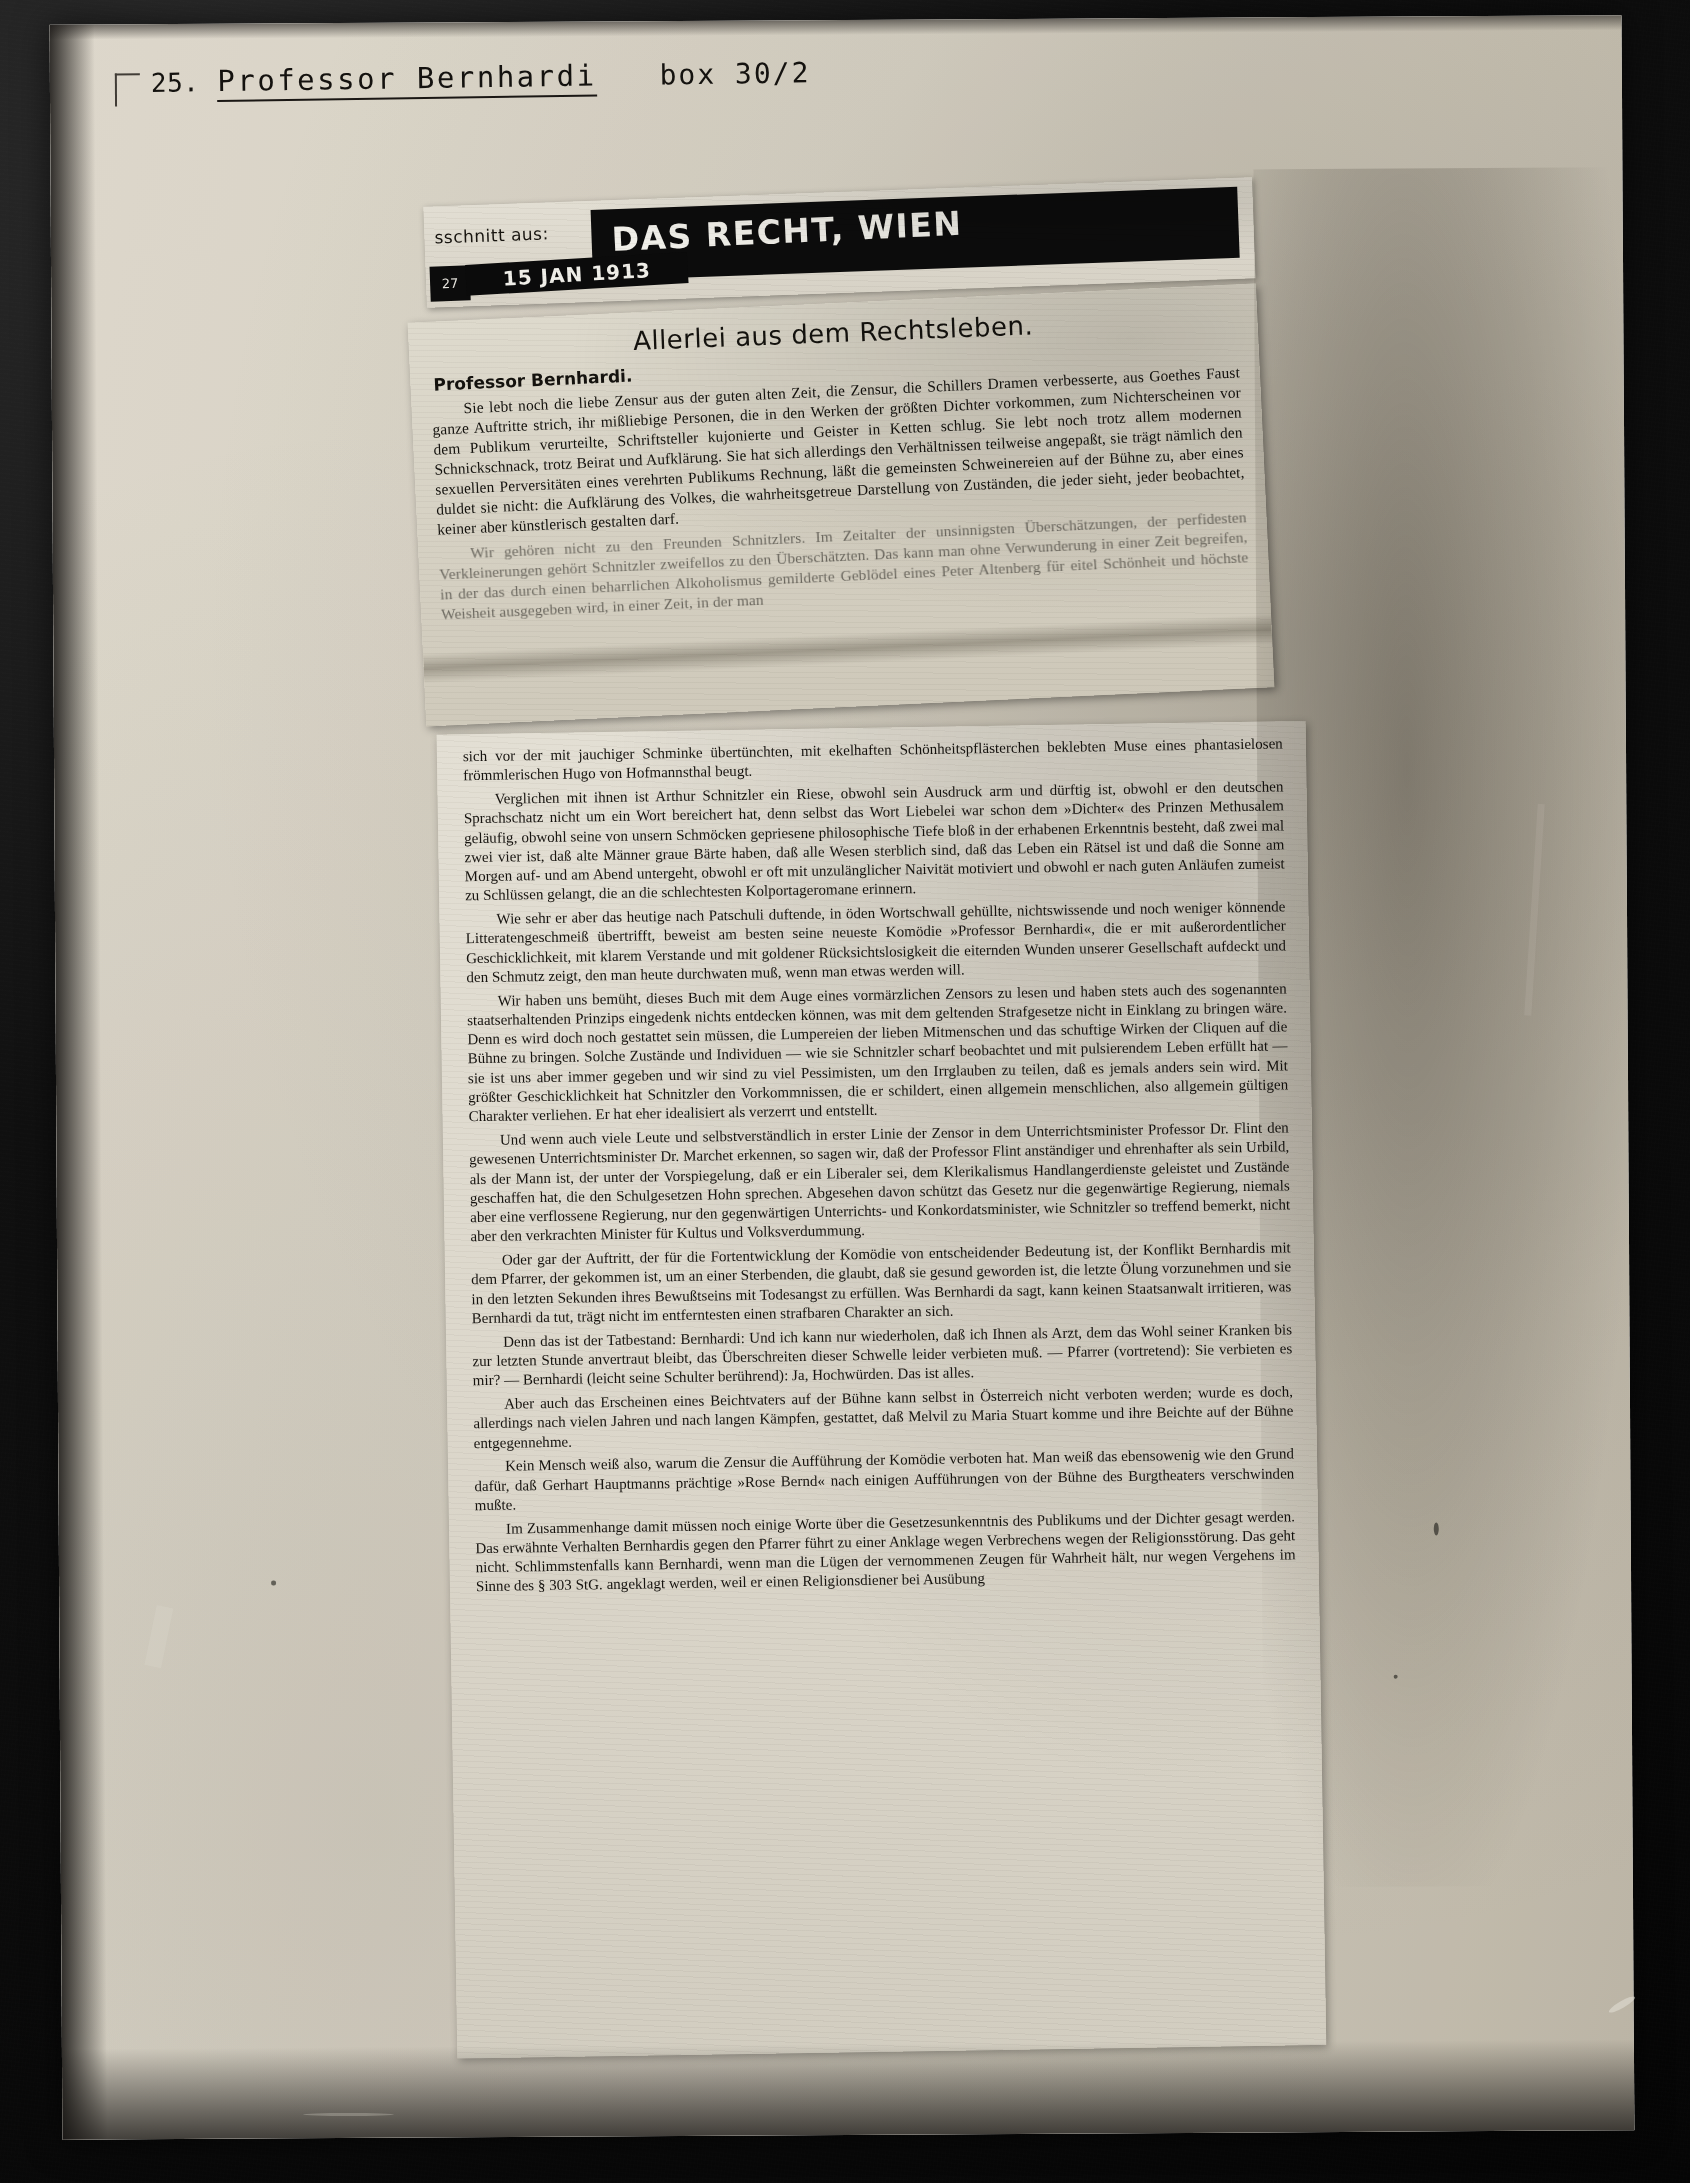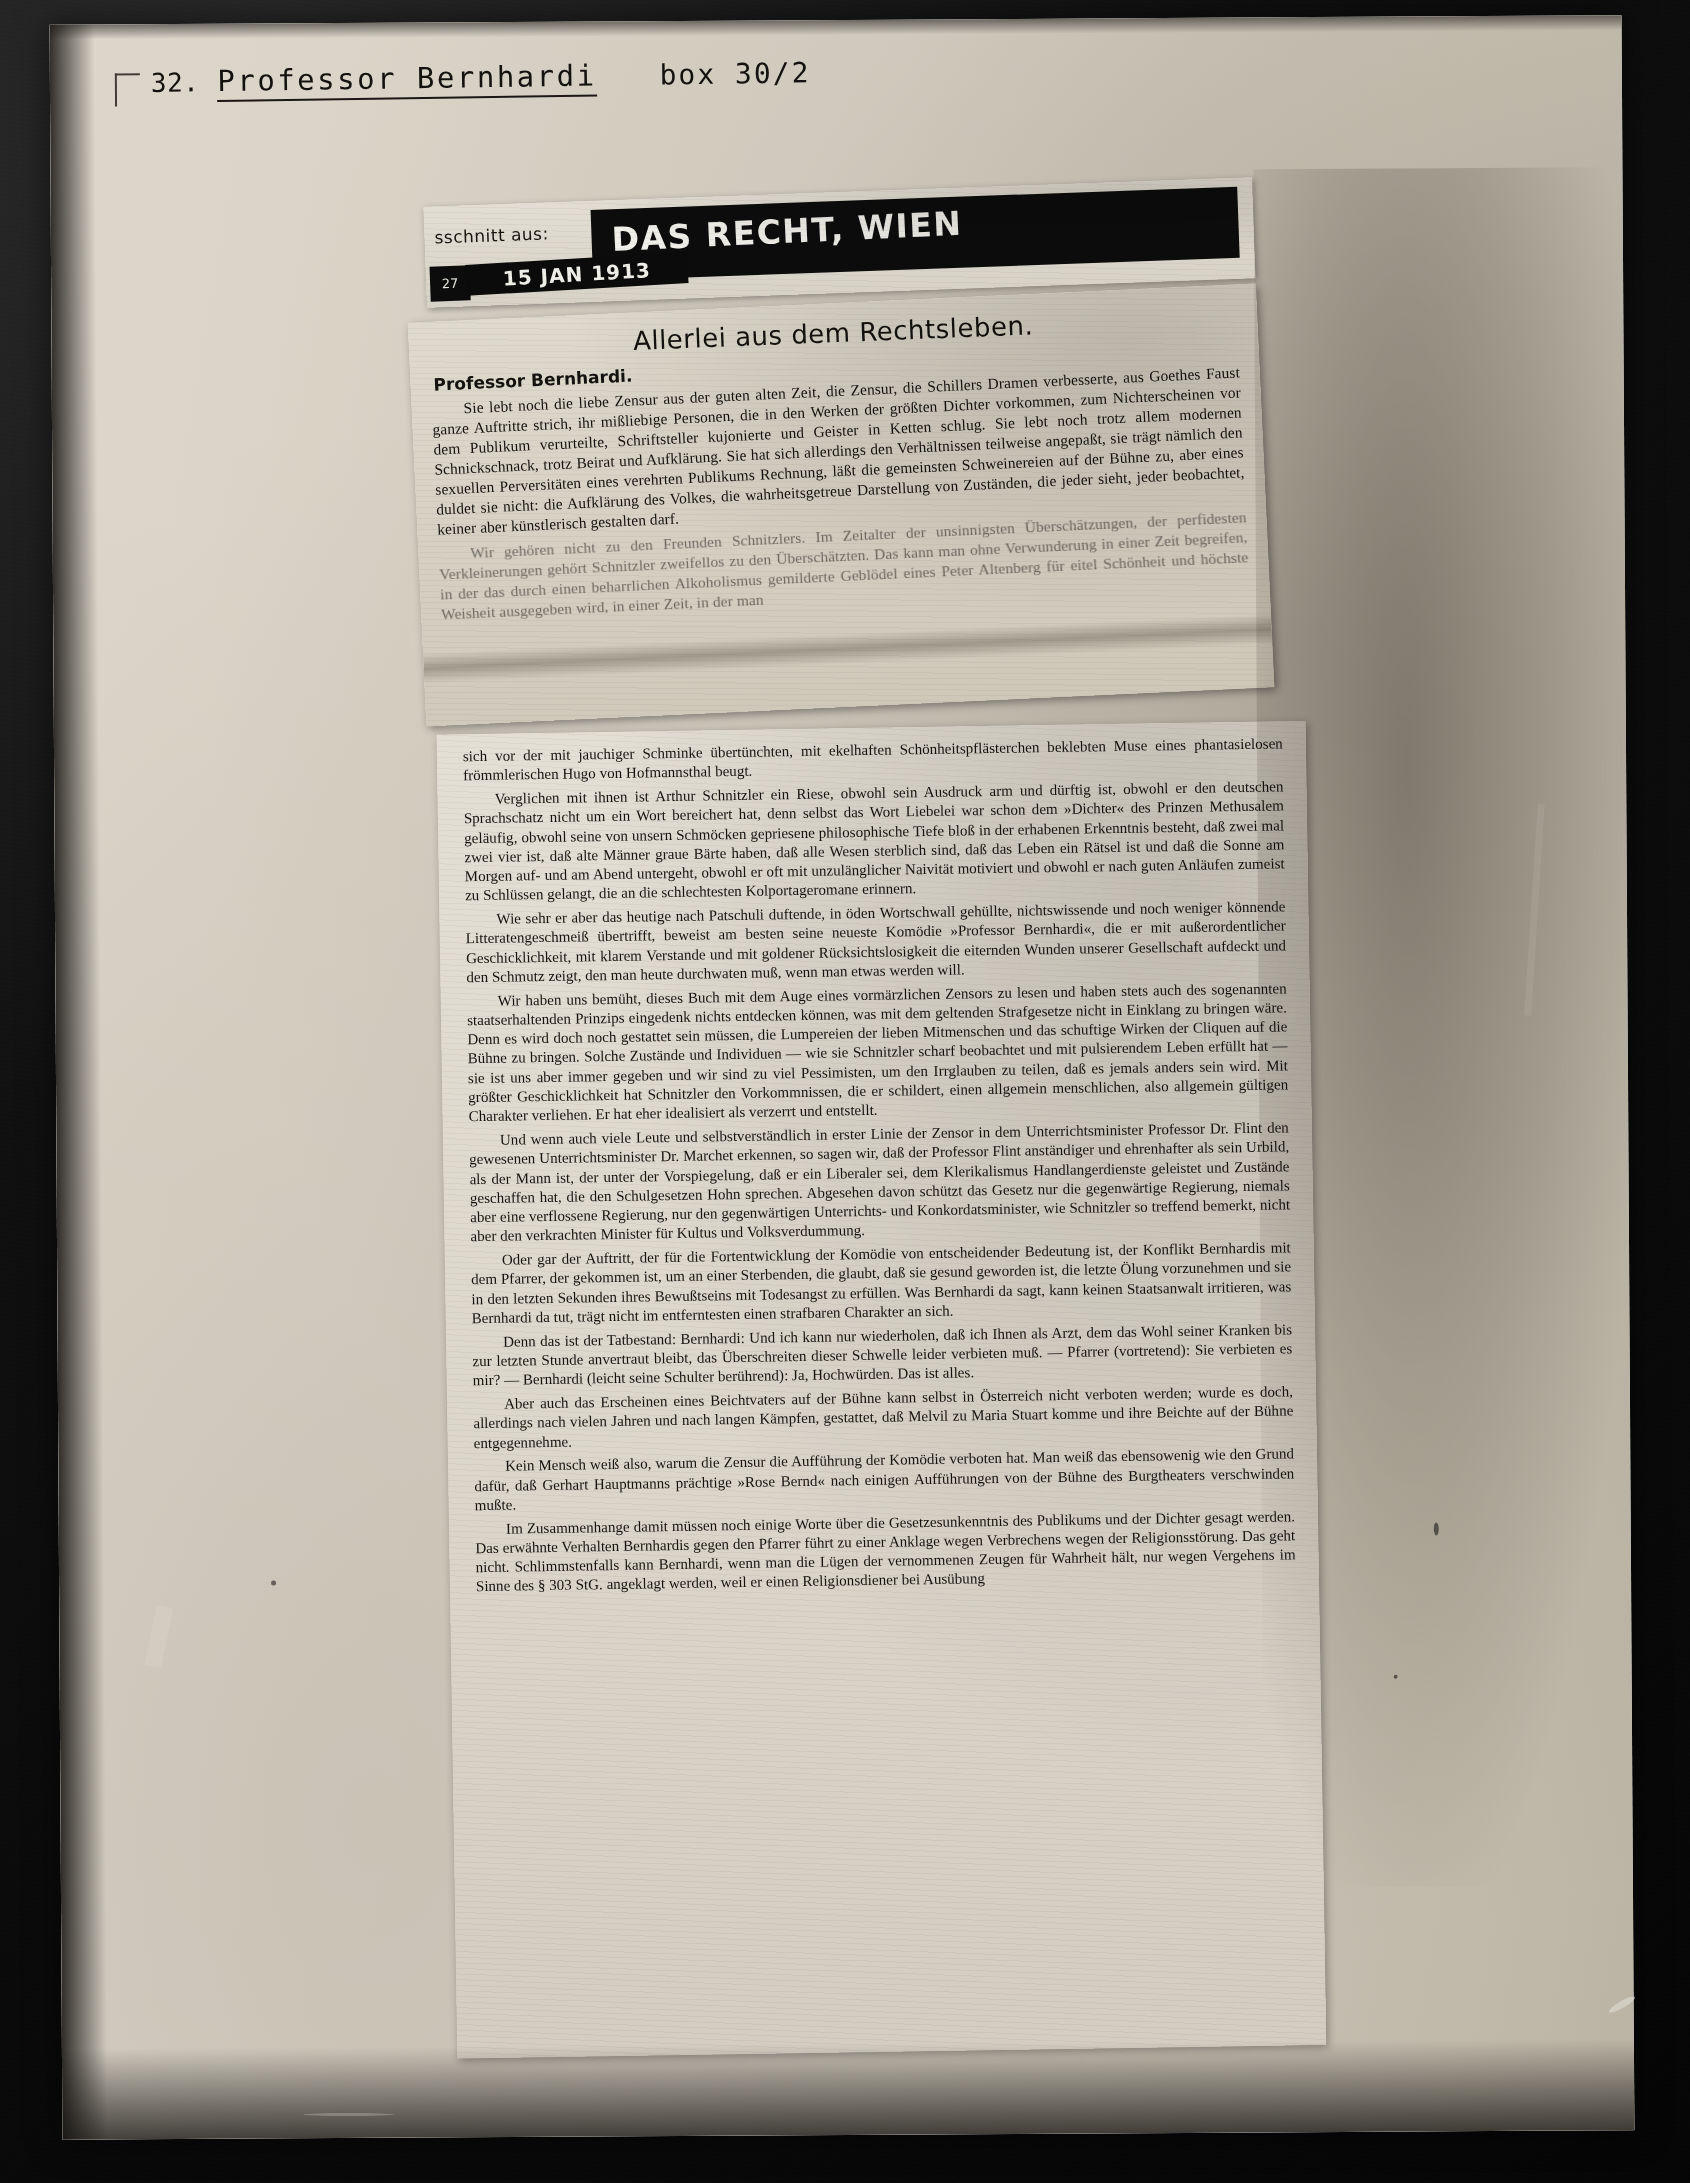--- a/index.html
+++ b/index.html
@@ -275,21 +275,21 @@
 <body>
 
 <div class="scan-bg"></div>
 <div class="grain"></div>
 
 <div class="sheet">
   <div class="sheet-tone"></div>
 
   <div class="corner-mark"></div>
   <div class="header-line">
-    <span class="hdr-num">32.</span>
+    <span class="hdr-num">25.</span>
     <span class="hdr-title">Professor Bernhardi</span>
     <span class="hdr-box">box  30/2</span>
   </div>
 
   <div class="clip-top">
     <div class="clip-top-inner">
       <div class="stamp-band"></div>
       <span class="clip-from">sschnitt aus:</span>
       <span class="stamp-masthead">DAS RECHT, WIEN</span>
       <span class="stamp-left-block">27</span>

